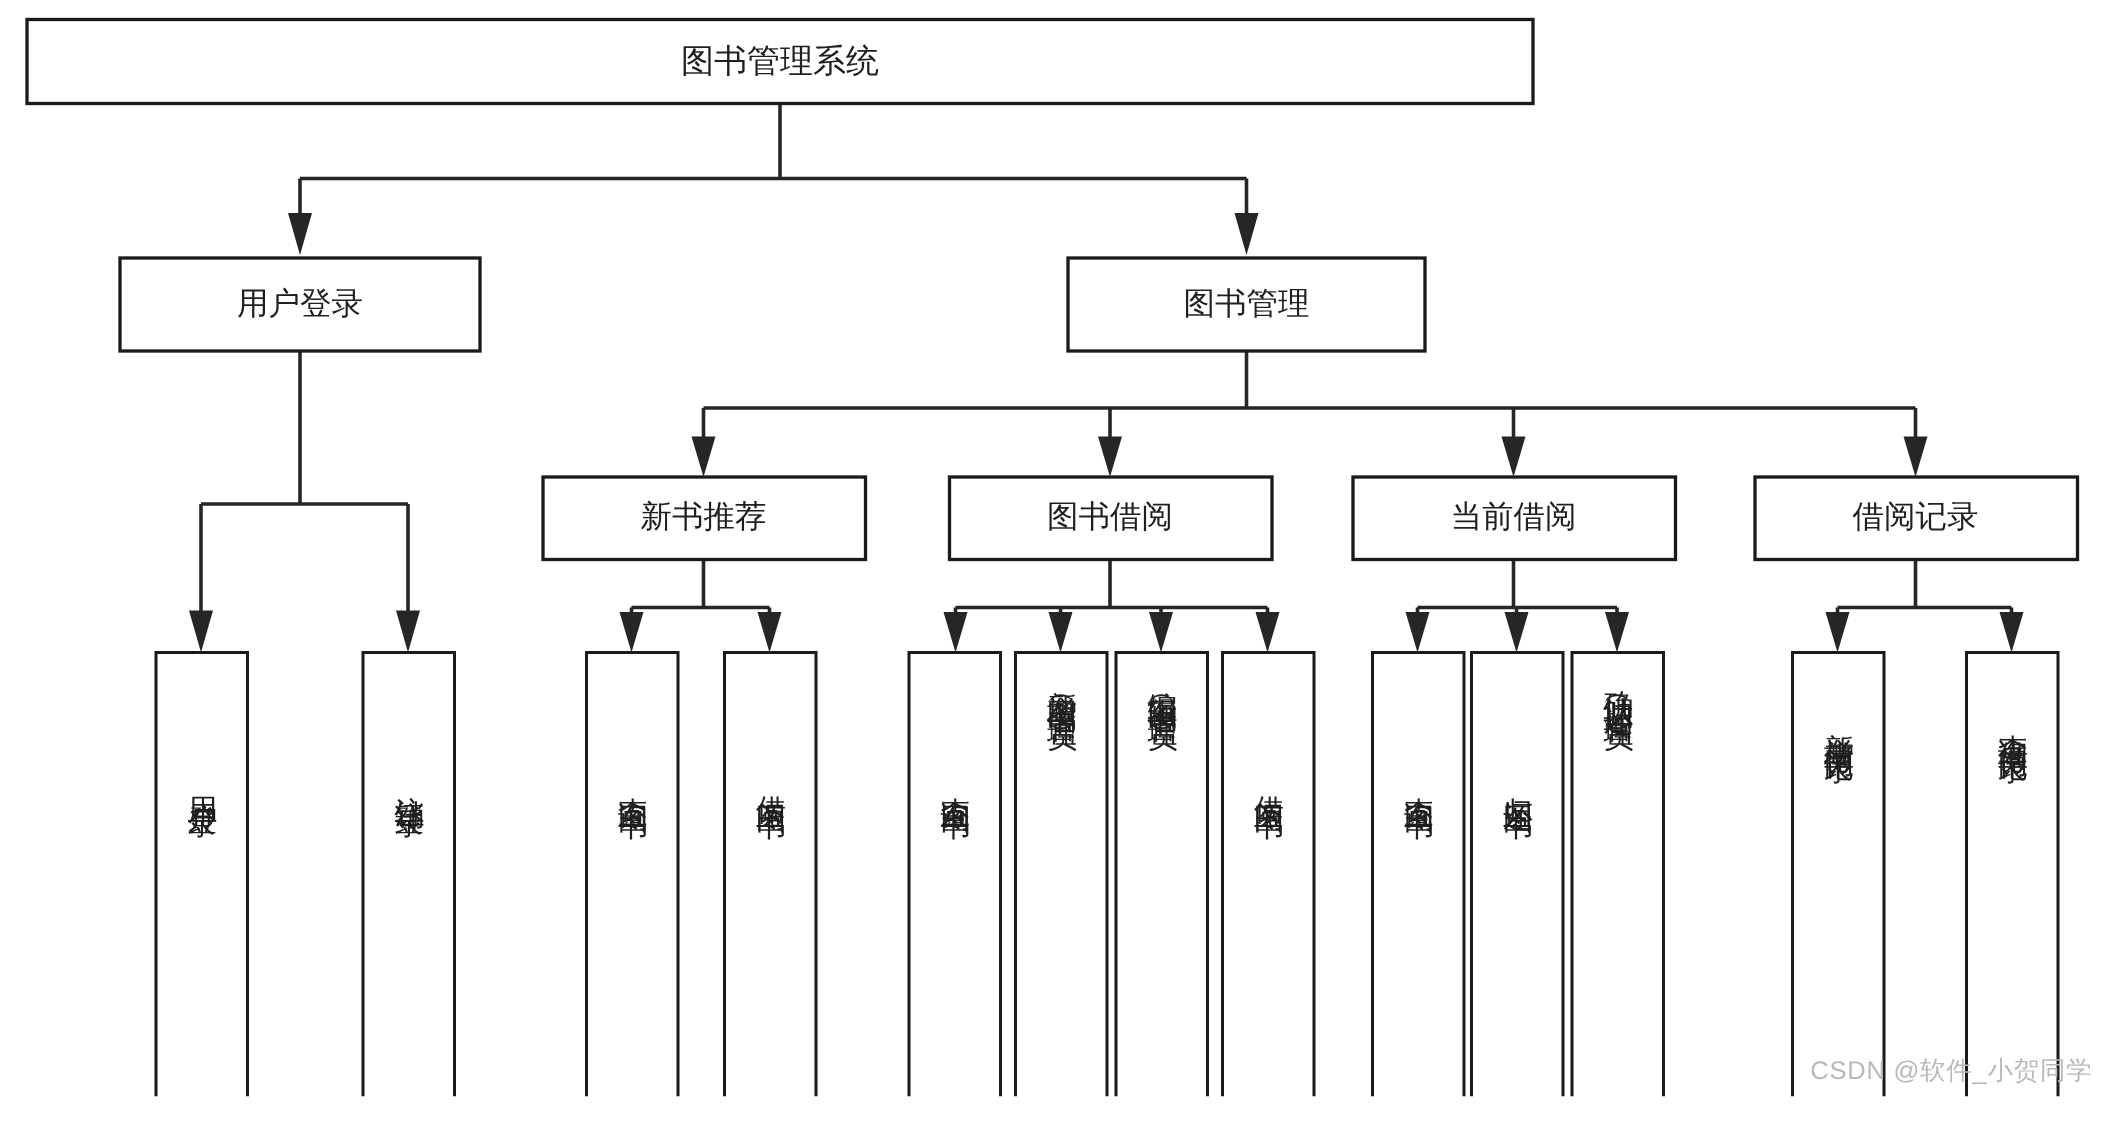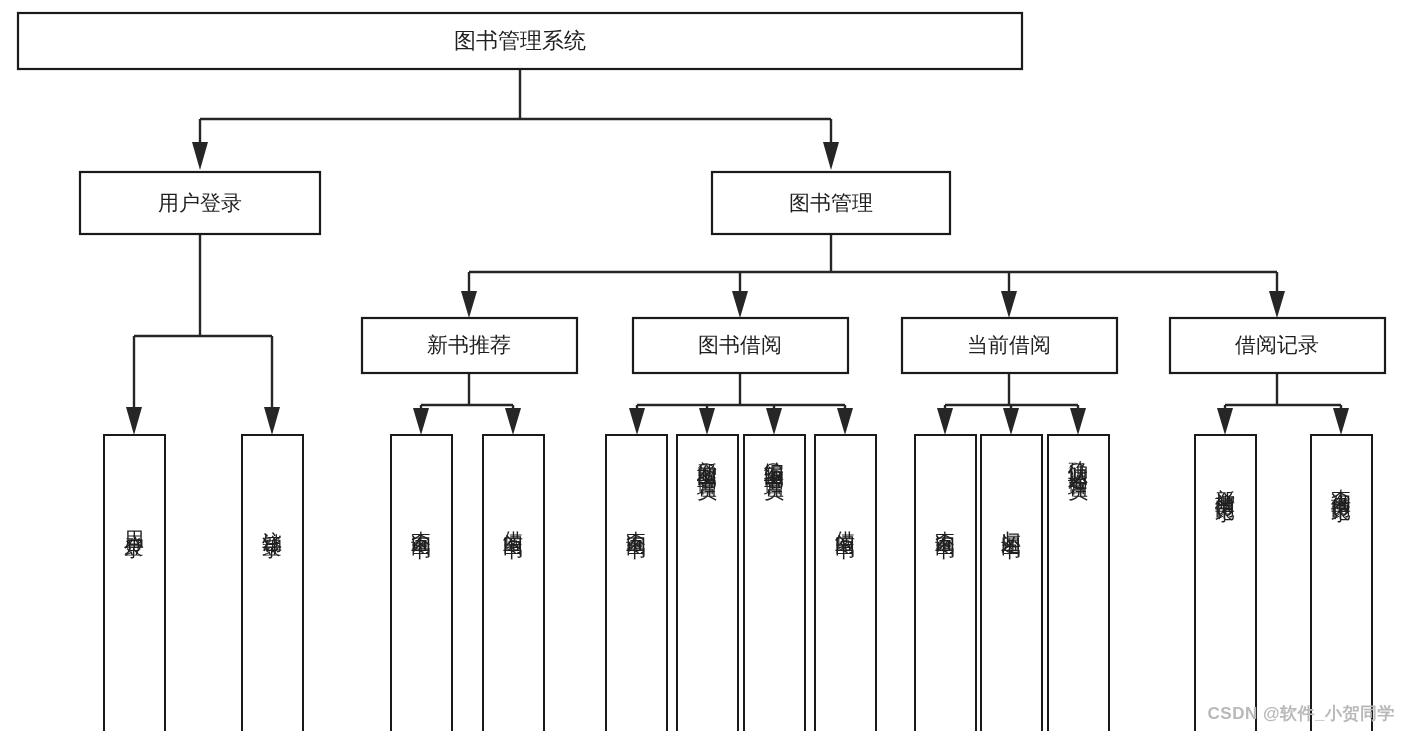--- a/index.html
+++ b/index.html
@@ -72,21 +72,20 @@
   }
   .watermark {
     position: absolute;
     right: 10px;
     bottom: 6px;
     font-family: "Liberation Sans", "DejaVu Sans", sans-serif;
     font-size: 17px;
     color: #b9b9b9;
     white-space: nowrap;
     letter-spacing: 0.5px;
-    font-weight: bold;
   }
 </style>
 </head>
 <body>
 
 <div id="diagram-root">
 
   <svg id="flow" viewBox="0 0 1405 747">
 
     <g>

